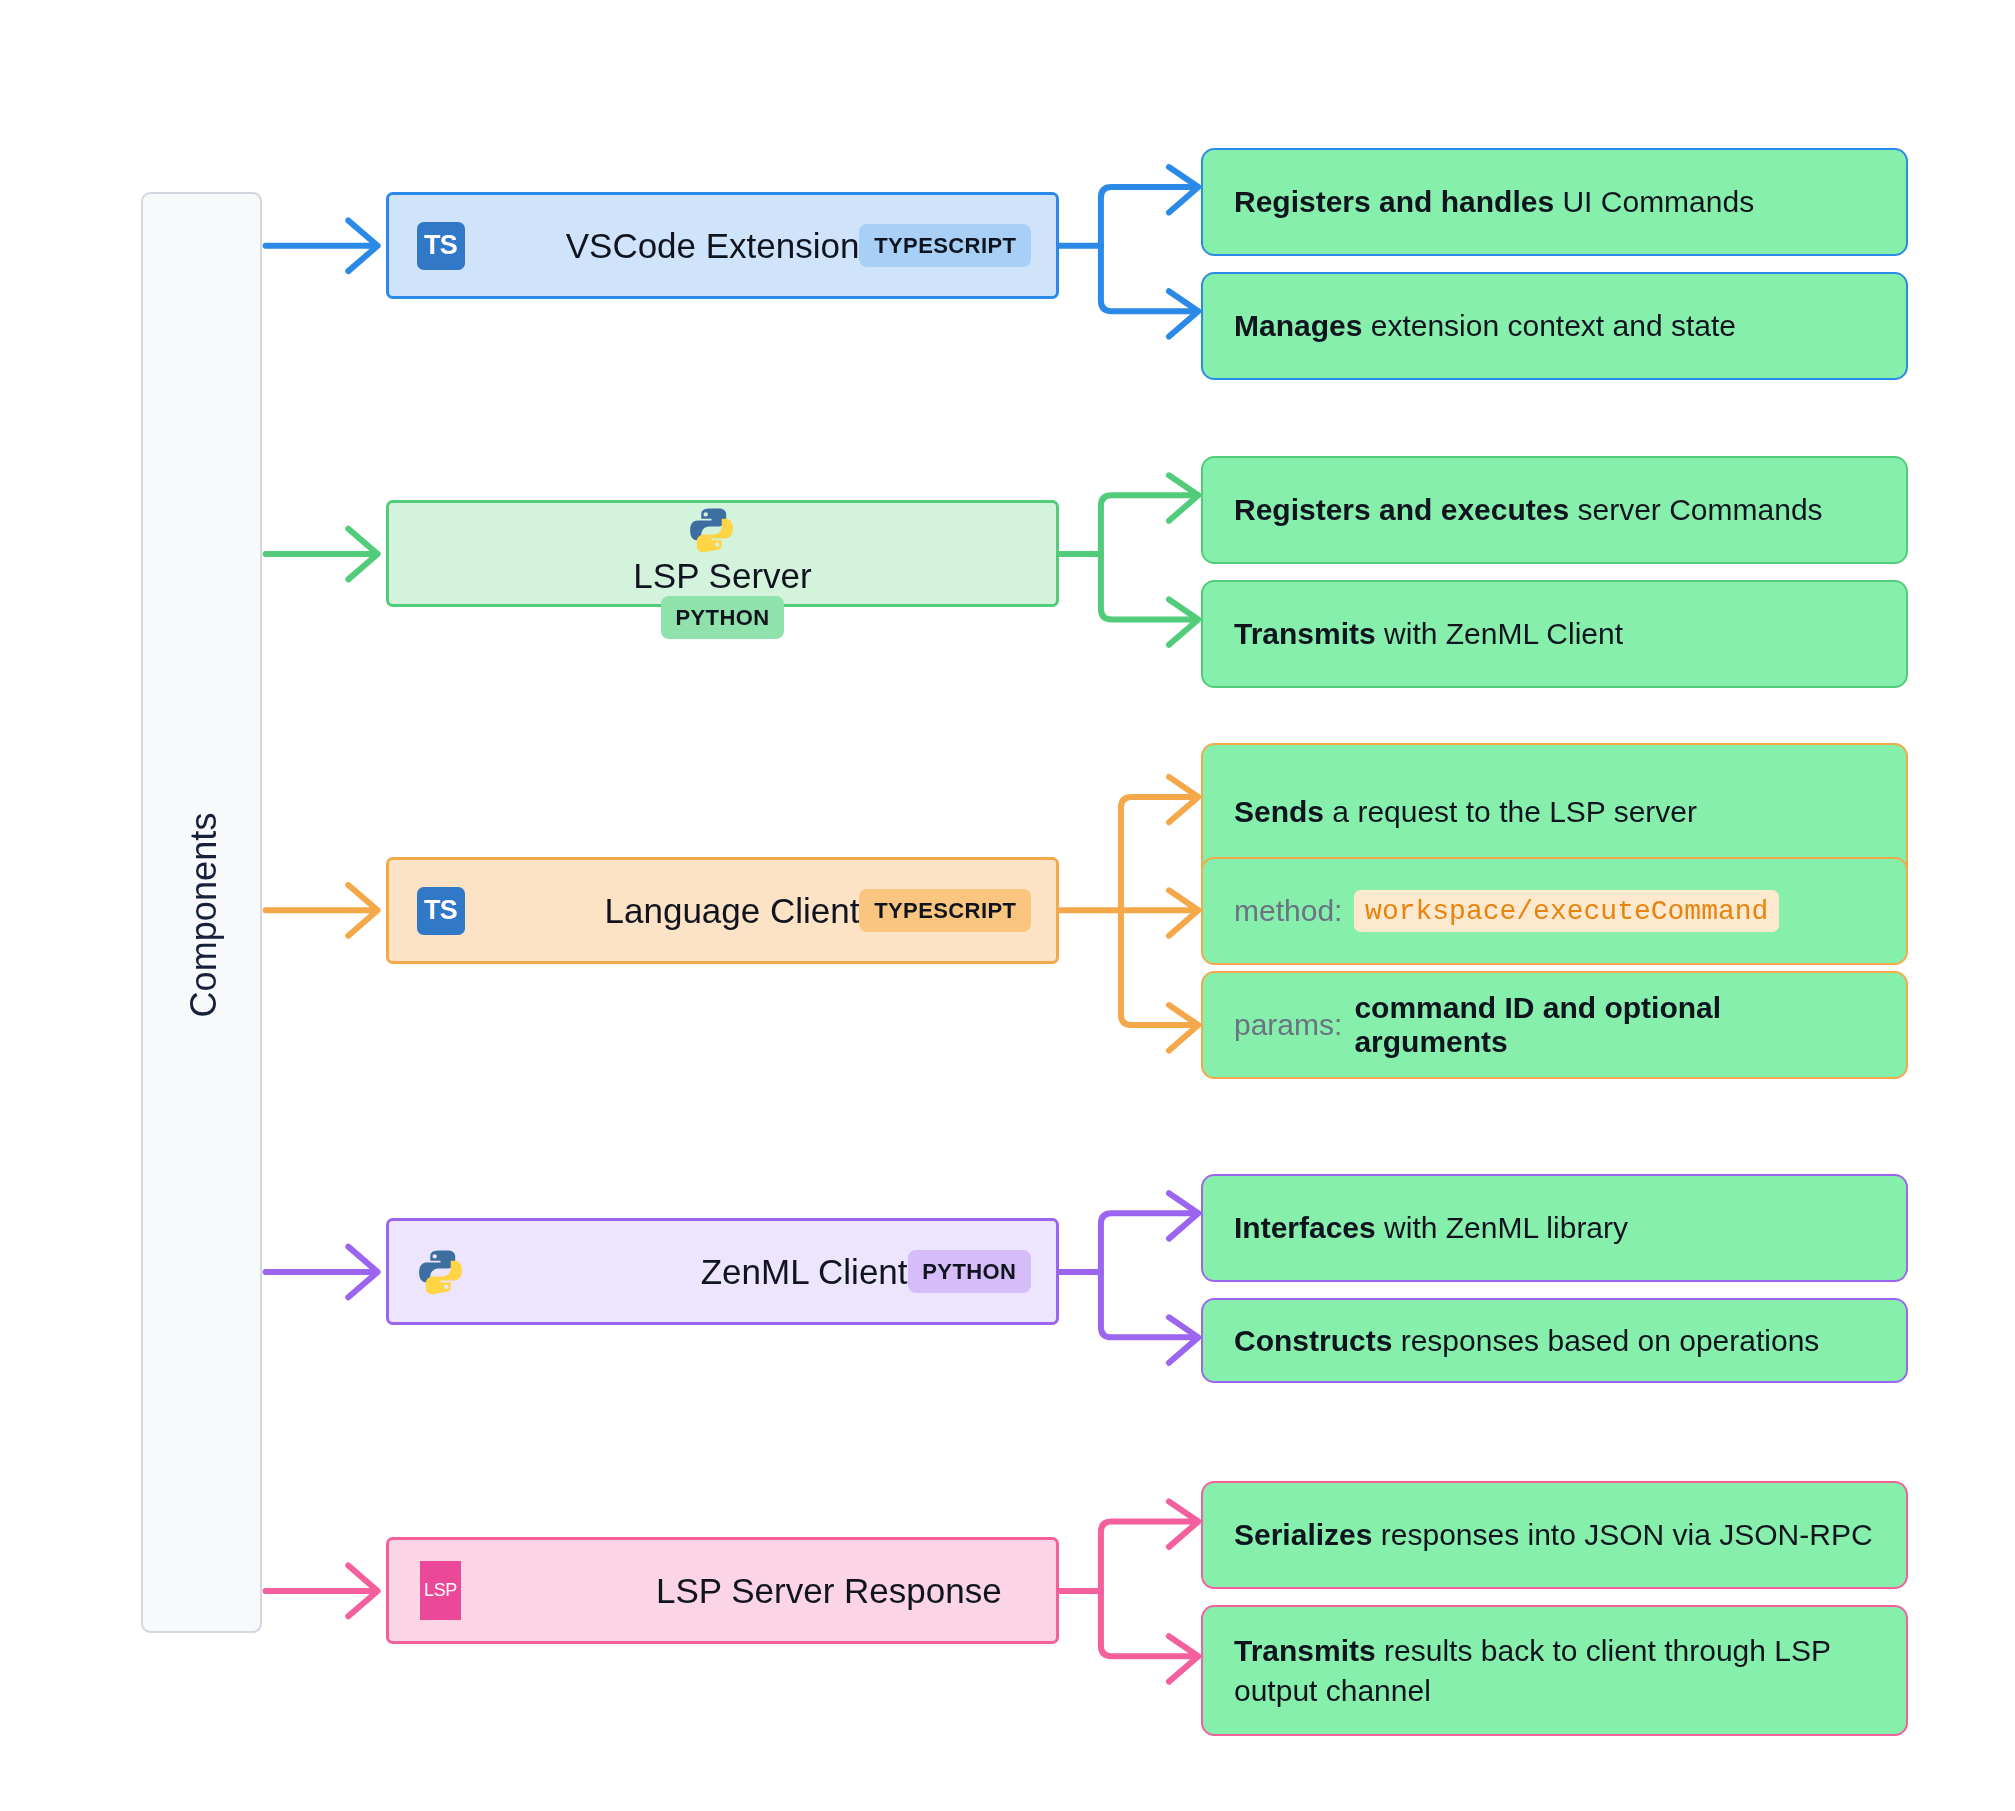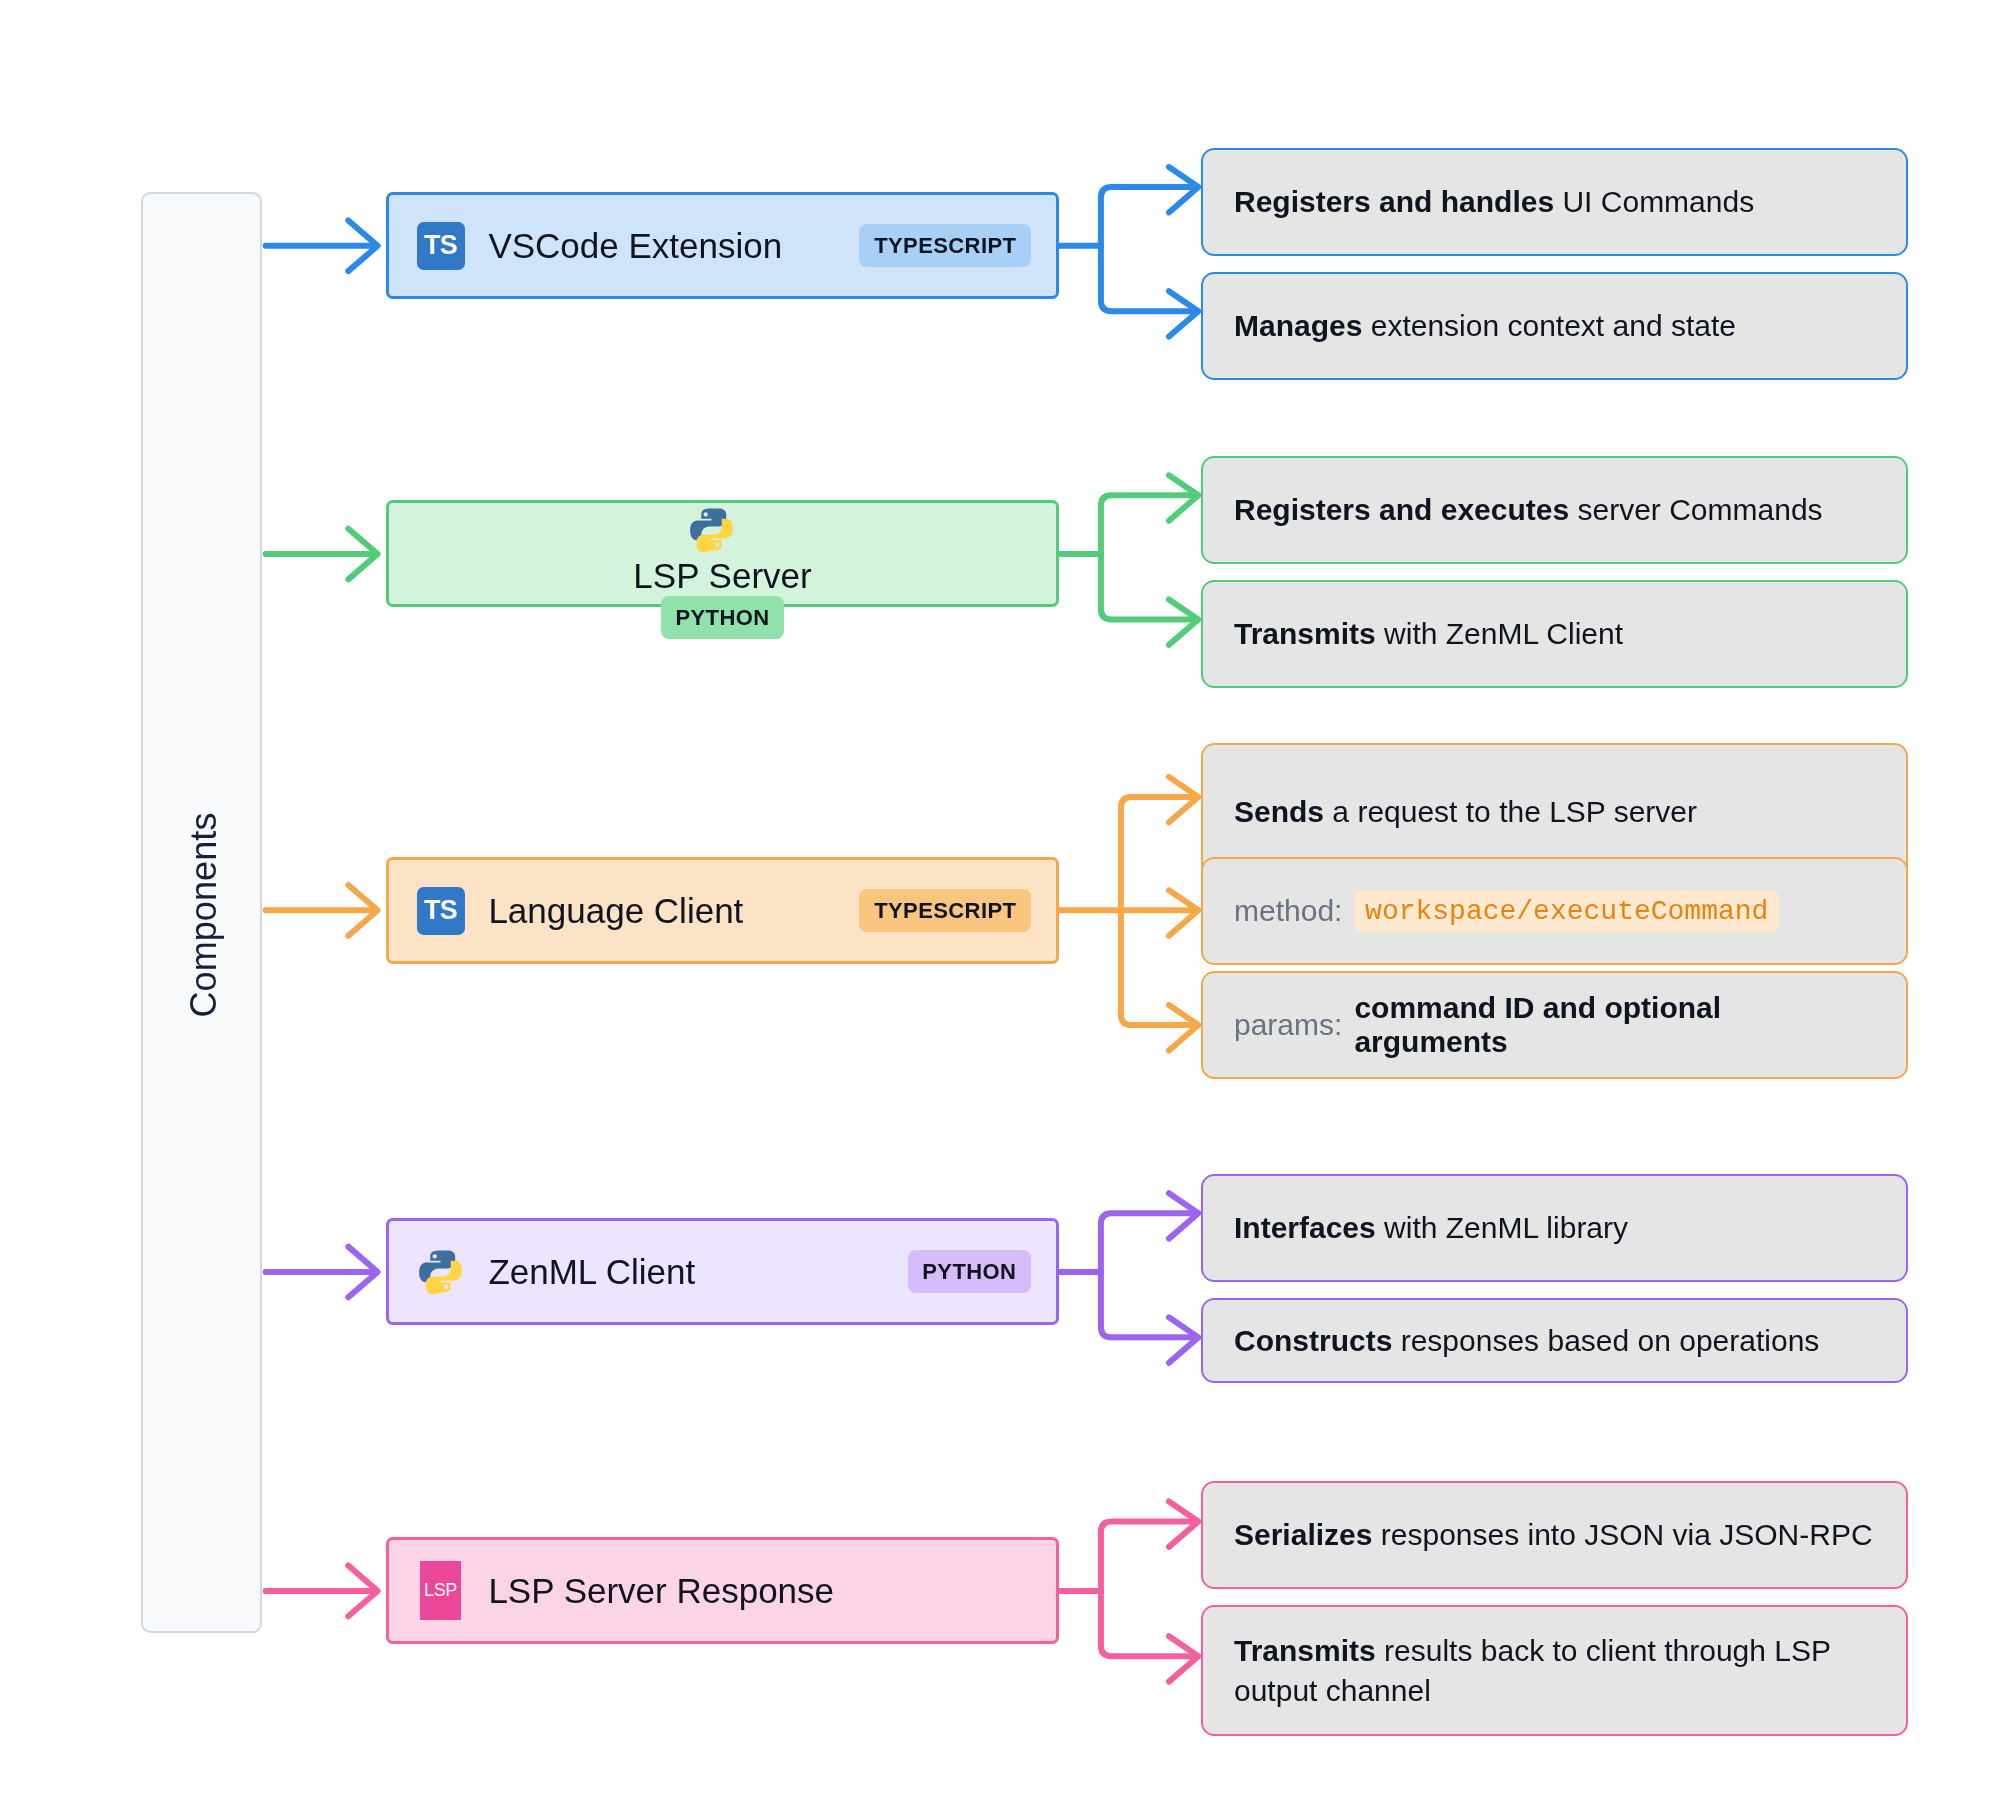--- a/index.html
+++ b/index.html
@@ -51,20 +51,21 @@
     width: 53px; height: 53px;
     flex: 0 0 53px;
     display: flex; align-items: center; justify-content: center;
     margin-right: 21.4px;
   }
   .node-title {
     font-size: 35px;
     color: #10141f;
     white-space: nowrap;
     flex: 1 1 auto;
+    text-align: right;
   }
   .node-badge {
     flex: 0 0 auto;
     font-size: 22px;
     font-weight: bold;
     letter-spacing: 0.4px;
     color: #10141f;
     padding: 8.7px 14.7px;
     border-radius: 8px;
     white-space: nowrap;
@@ -90,21 +91,21 @@
     font-size: 18px;
     font-weight: normal;
     letter-spacing: -0.3px;
   }
 
   
   .detail {
     position: absolute;
     left: 1201px;
     width: 707px;
-    background: #e5e5e5;
+    background: #86efac;
     border: 2.7px solid #000;
     border-radius: 13.3px;
     display: flex;
     align-items: center;
     padding: 0 31px;
   }
   .detail-text {
     font-size: 30px;
     color: #10141f;
     line-height: 1.32;

